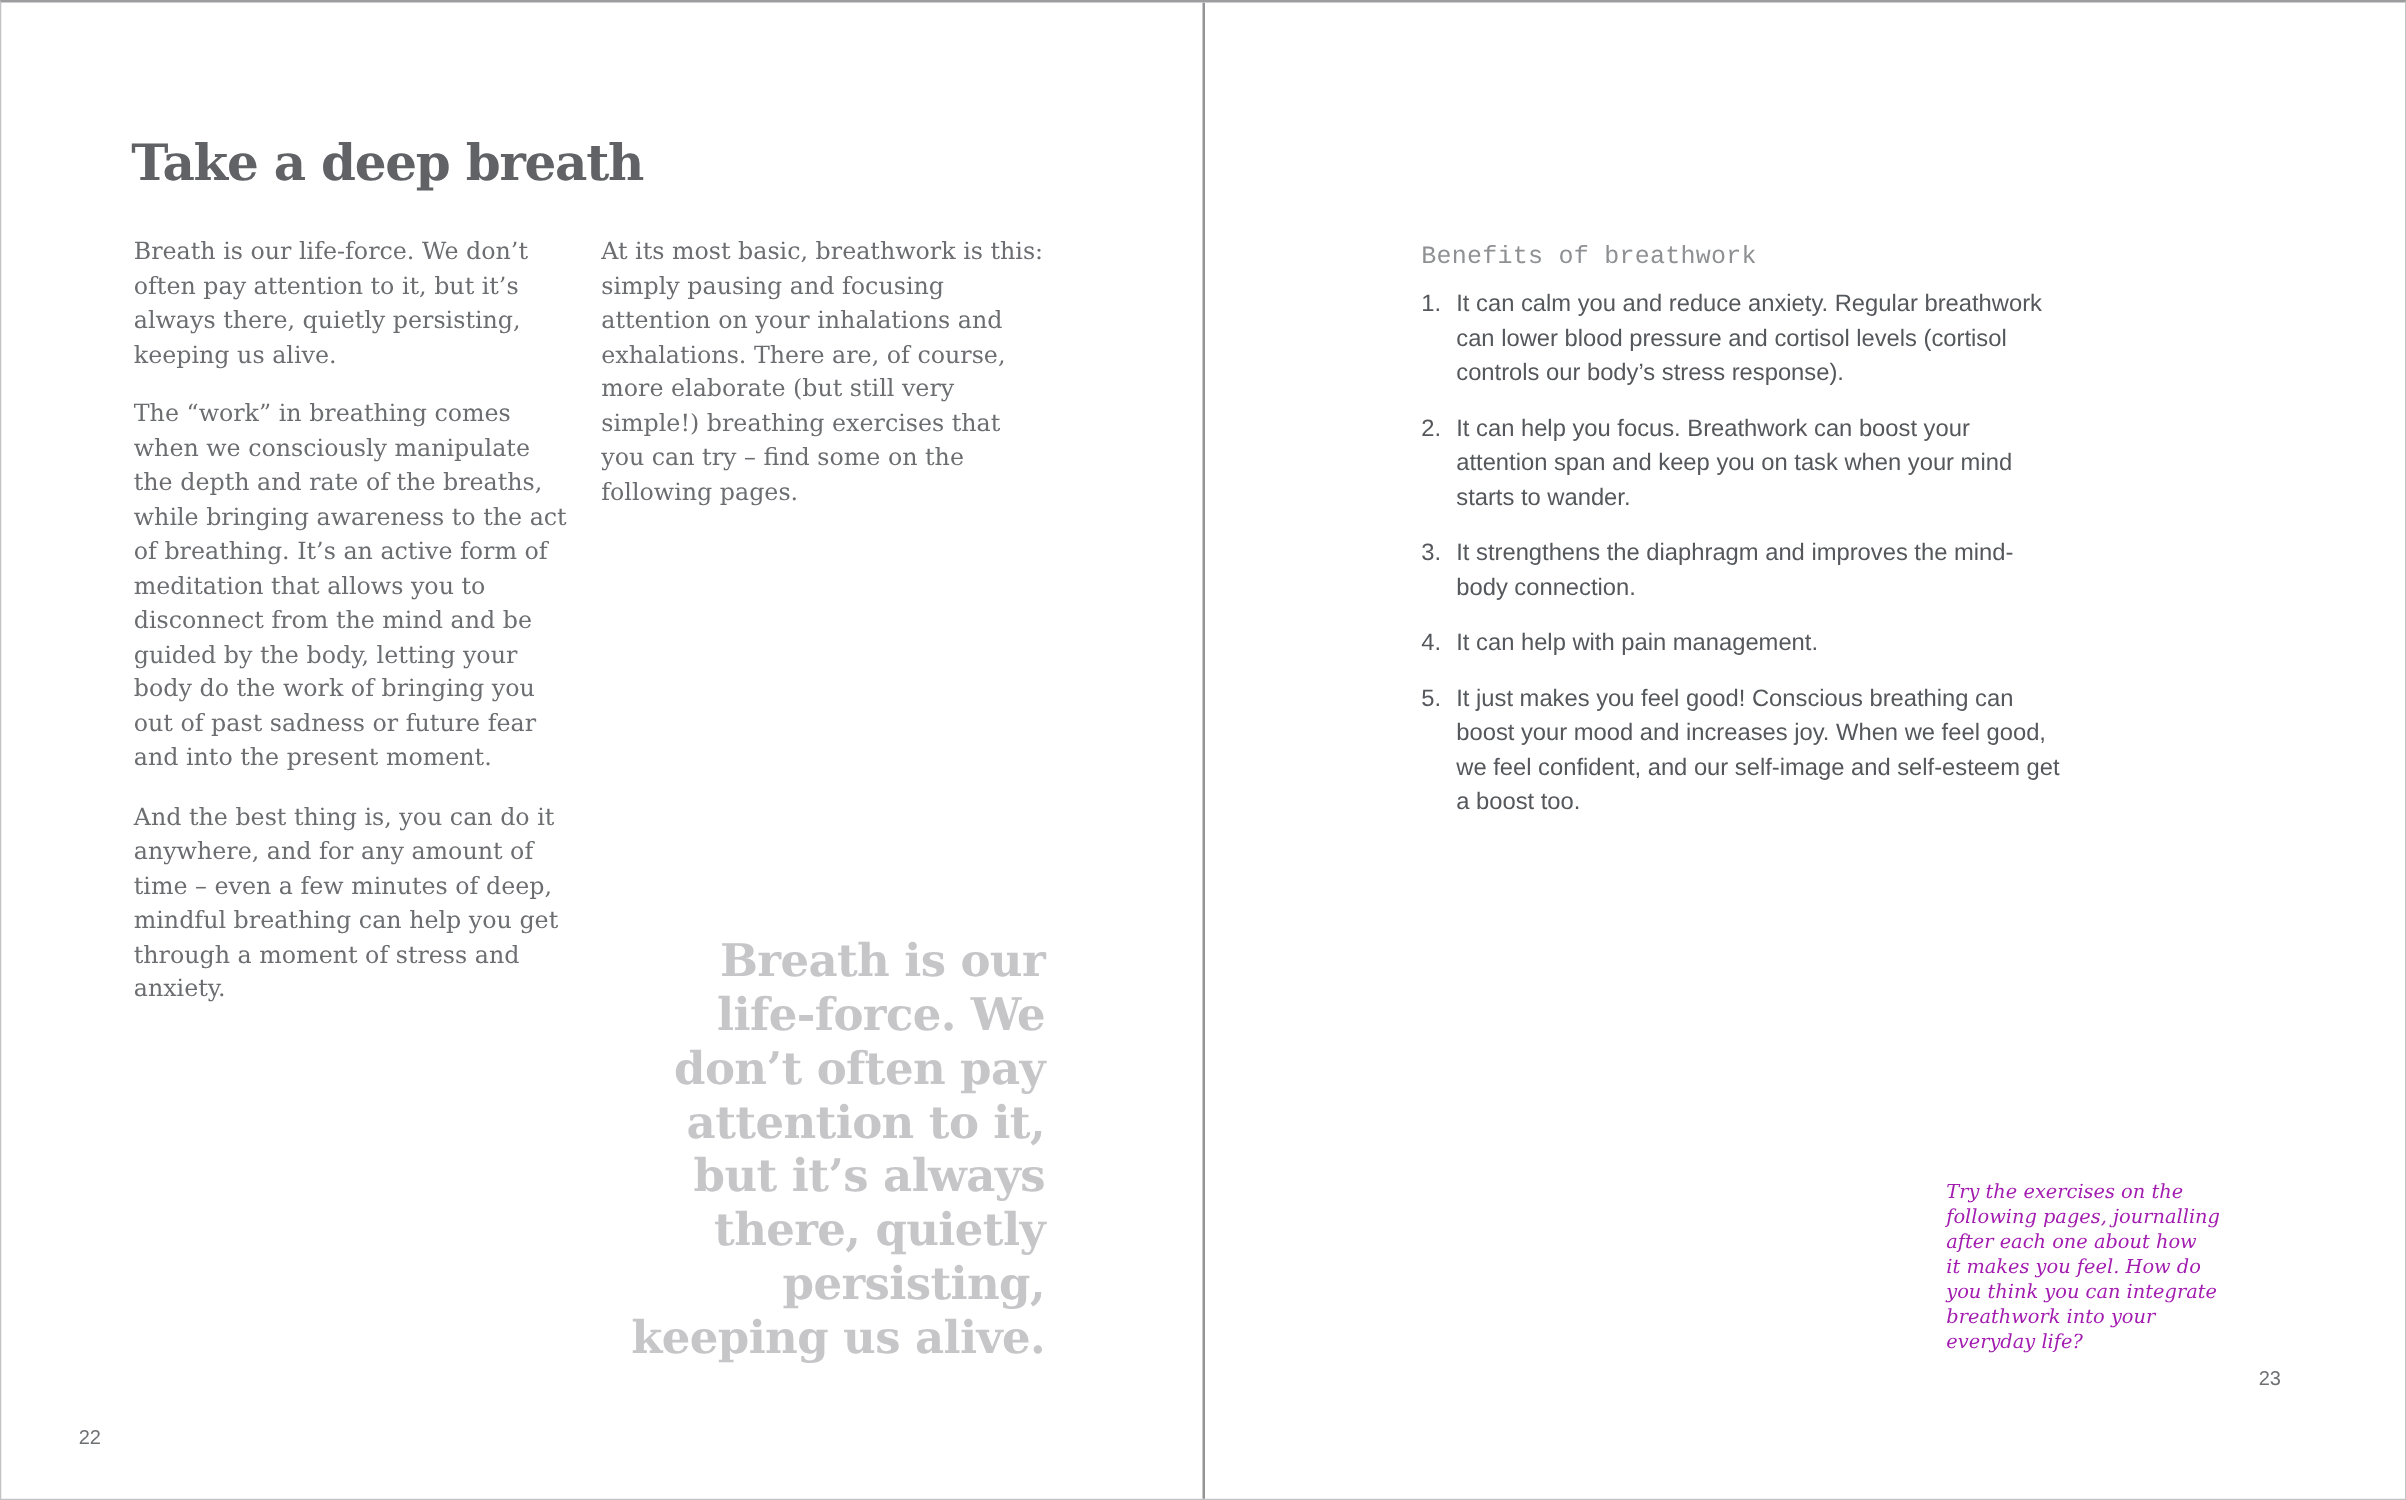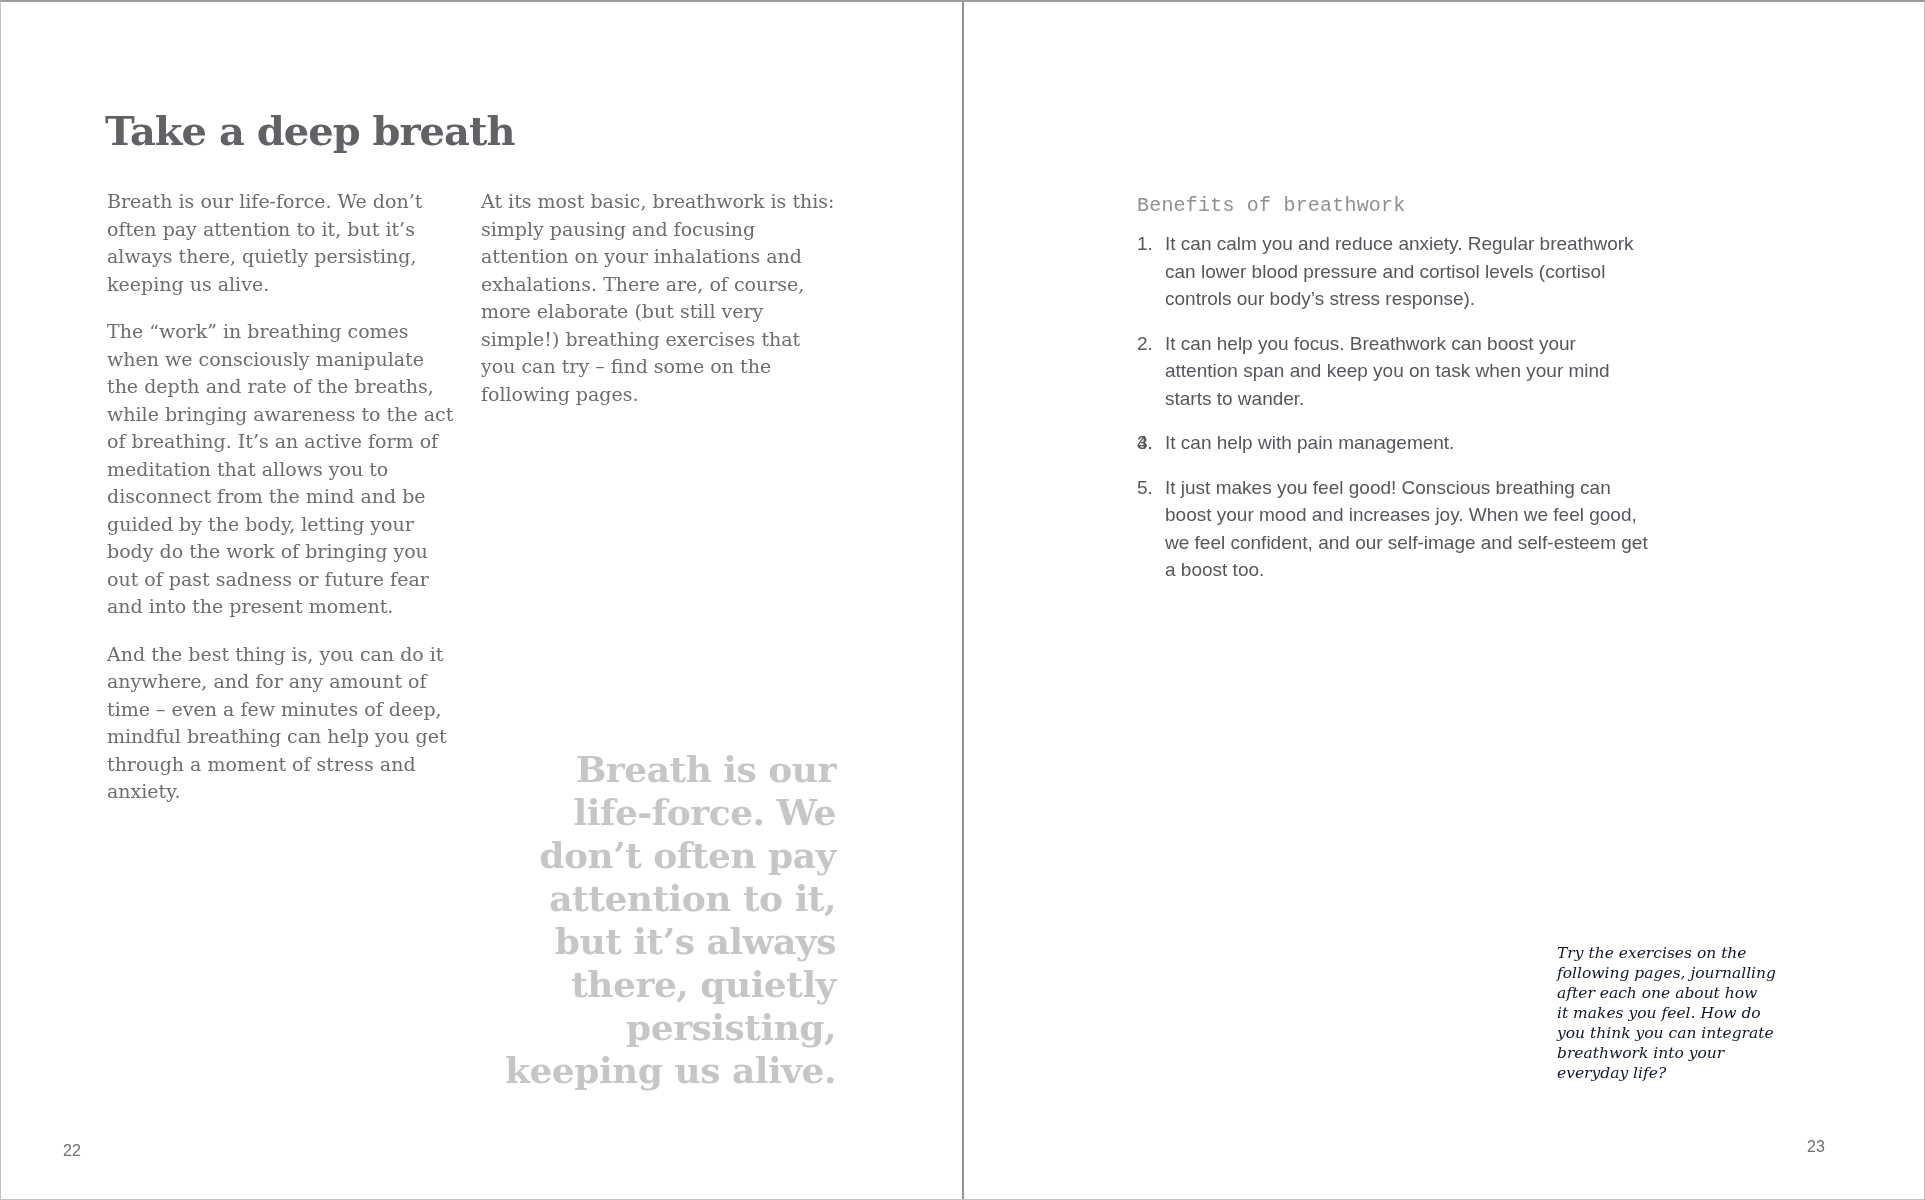--- a/index.html
+++ b/index.html
@@ -33,30 +33,30 @@
   }
   .benefits-list {
     position:absolute; left:1136px; top:228px; width:512px;
     font-family:"Liberation Sans", sans-serif; font-size:19px; line-height:27.5px;
     color:#54575b; list-style:none; margin:0; padding:0;
   }
   .benefits-list li { position:relative; padding-left:28px; margin:0 0 17px 0; }
   .benefits-list .num { position:absolute; left:0; top:0; }
   .journal-note {
     position:absolute; left:1556px; top:941px; width:250px;
-    font-style:italic; font-size:15.5px; line-height:20px; color:#0f172a;
+    font-style:italic; font-size:15.5px; line-height:20px; color:#a21caf;
     white-space:pre-line;
   }
 
   .pagenum {
     position:absolute; font-family:"Liberation Sans", sans-serif;
     font-size:16px; color:#6e7073;
   }
   .pagenum-left  { left:62px;  top:1140px; }
-  .pagenum-right { left:1806px; top:1136px; }
+  .pagenum-right { left:1806px; top:1093px; }
 </style>
 </head>
 <body>
 
 <div class="spread">
 
   <div>
     <div class="page-title">Take a deep breath</div>
 
     <div class="col col1">
@@ -90,20 +90,21 @@
       <li>
         <span class="num">1.</span>
         <span>It can calm you and reduce anxiety. Regular breathwork can lower blood pressure and cortisol levels (cortisol controls our body’s stress response).</span>
       </li>
       <li>
         <span class="num">2.</span>
         <span>It can help you focus. Breathwork can boost your attention span and keep you on task when your mind starts to wander.</span>
       </li>
       <li>
         <span class="num">3.</span>
+        <span>It strengthens the diaphragm and improves the mind-body connection.</span>
       </li>
       <li>
         <span class="num">4.</span>
         <span>It can help with pain management.</span>
       </li>
       <li>
         <span class="num">5.</span>
         <span>It just makes you feel good! Conscious breathing can boost your mood and increases joy. When we feel good, we feel confident, and our self-image and self-esteem get a boost too.</span>
       </li>
     </ol>

